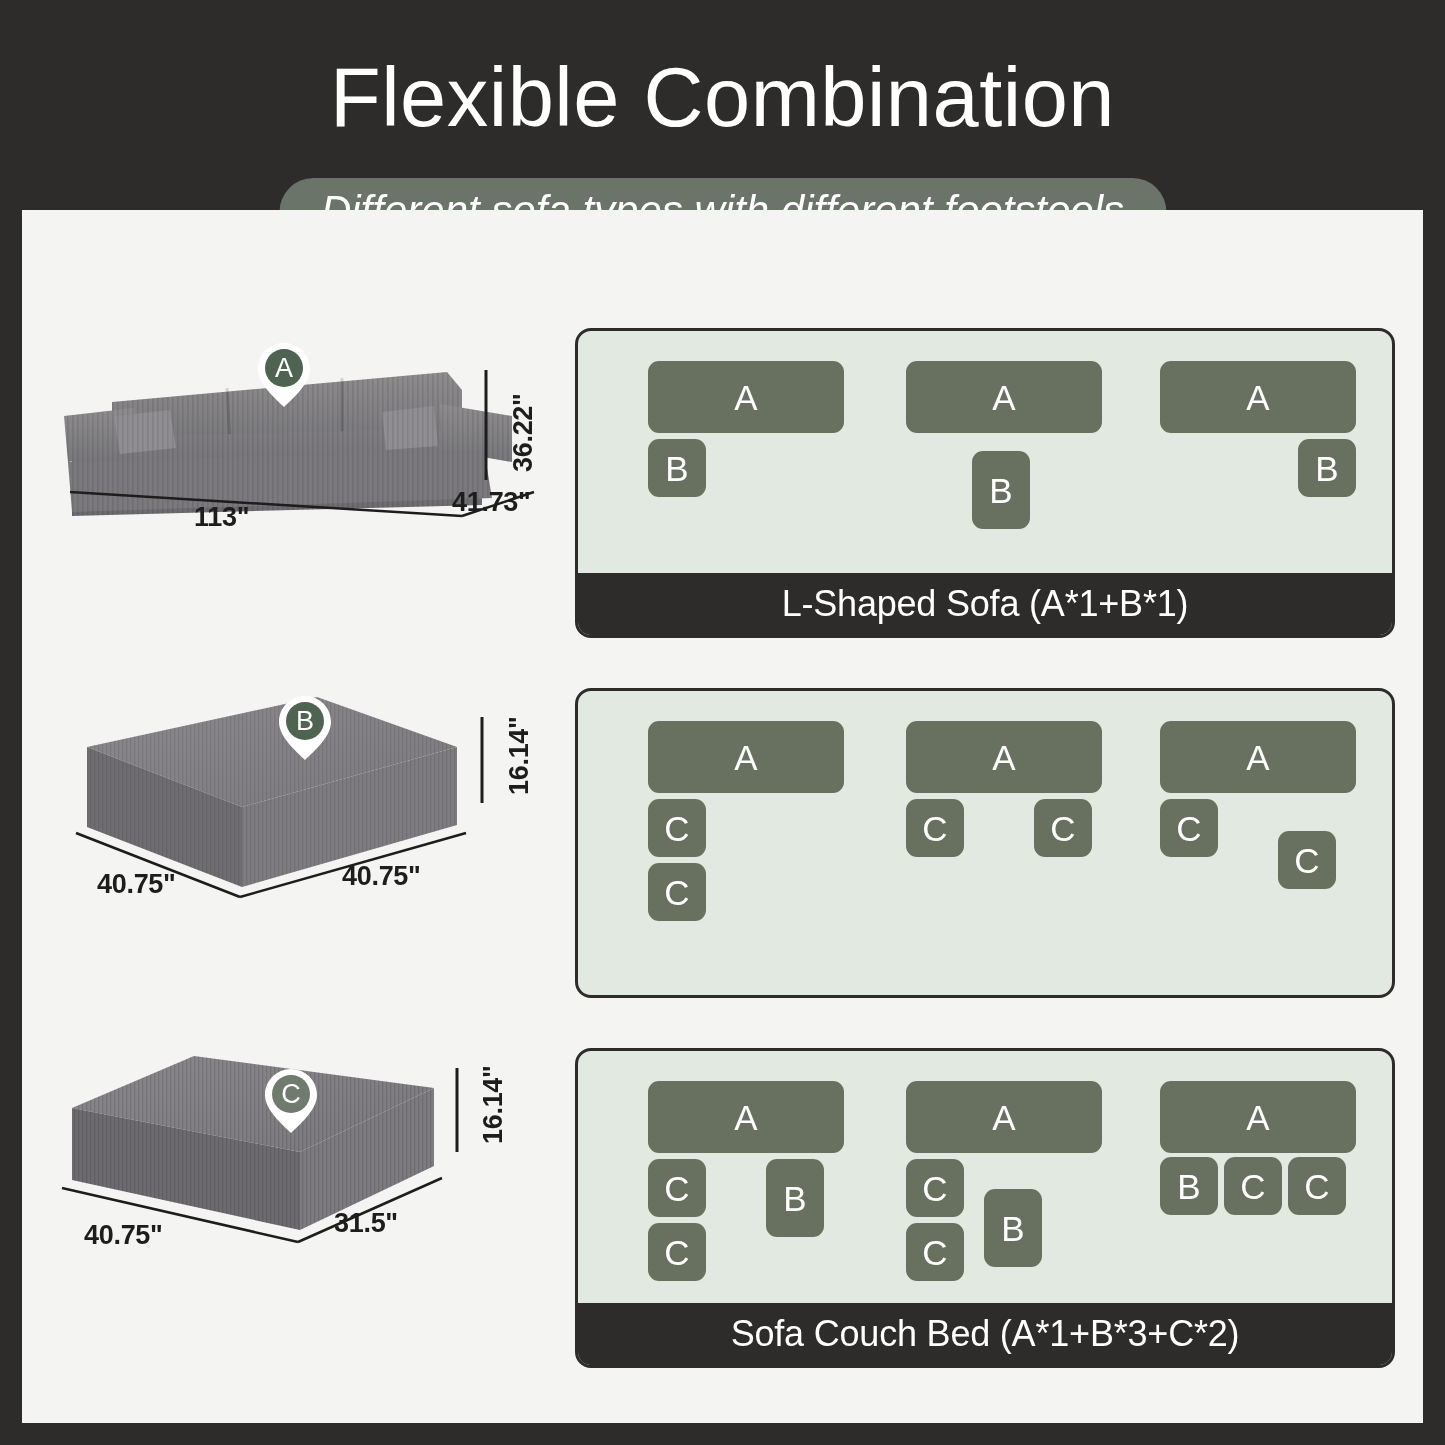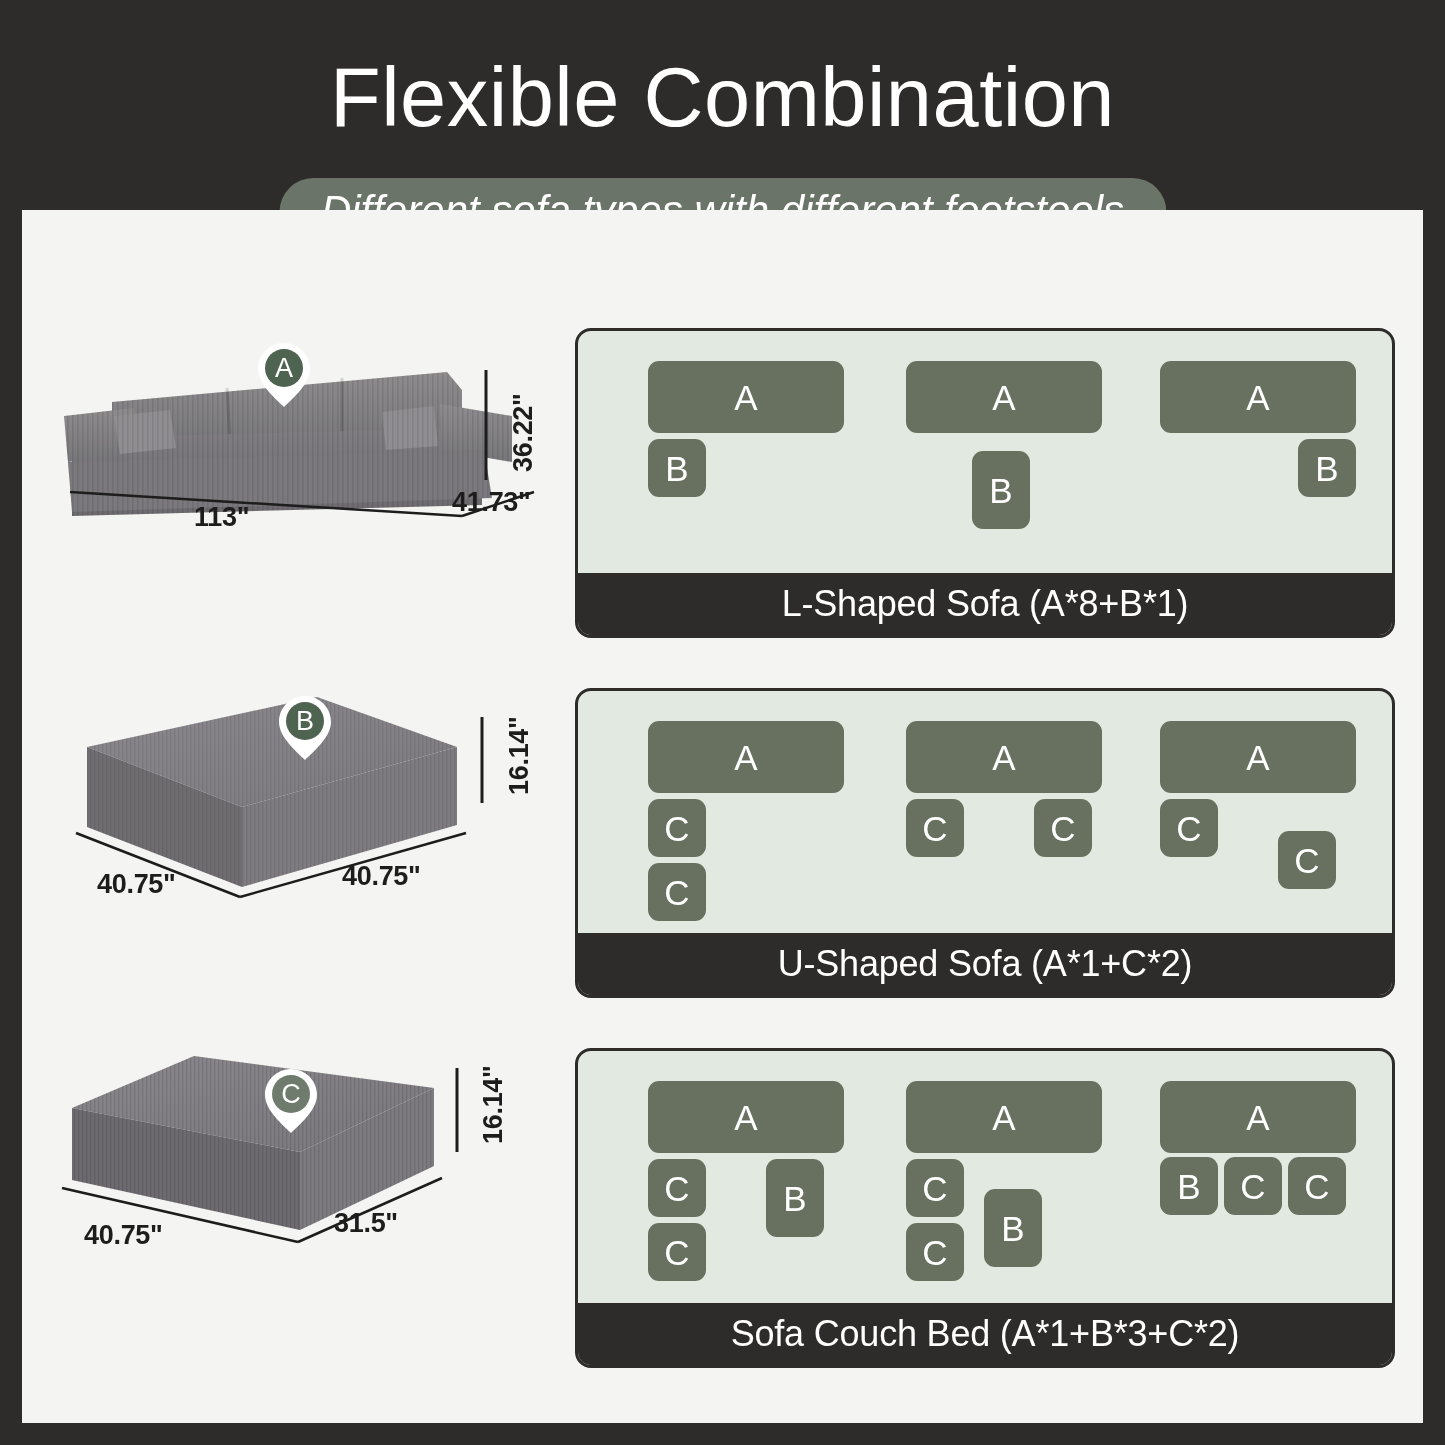--- a/index.html
+++ b/index.html
@@ -275,42 +275,41 @@
           </div>
         <div class="config" style="left:308px; width:230px;">
             <div class="blk blk-a" style="left: 20px; top: 30px;">A</div>
             <div class="blk blk-tall" style="left: 86px; top: 120px;">B</div>
           </div>
         <div class="config" style="left:562px; width:230px;">
             <div class="blk blk-a" style="left: 20px; top: 30px;">A</div>
             <div class="blk blk-s" style="left: 158px; top: 108px;">B</div>
           </div>
       </div>
-      <div class="panel-caption">L-Shaped Sofa (A*8+B*1)</div>
+      <div class="panel-caption">L-Shaped Sofa (A*1+B*1)</div>
     </div>
 
     <div class="panel panel-2">
       <div class="panel-body">
         <div class="config" style="left:50px;  width:230px;">
             <div class="blk blk-a" style="left: 20px; top: 30px;">A</div>
             <div class="blk blk-s" style="left: 20px; top: 108px;">C</div>
             <div class="blk blk-s" style="left: 20px; top: 172px;">C</div>
           </div>
         <div class="config" style="left:308px; width:230px;">
             <div class="blk blk-a" style="left: 20px; top: 30px;">A</div>
             <div class="blk blk-s" style="left: 20px; top: 108px;">C</div>
             <div class="blk blk-s" style="left: 148px; top: 108px;">C</div>
           </div>
         <div class="config" style="left:562px; width:230px;">
             <div class="blk blk-a" style="left: 20px; top: 30px;">A</div>
             <div class="blk blk-s" style="left: 20px; top: 108px;">C</div>
             <div class="blk blk-s" style="left: 138px; top: 140px;">C</div>
           </div>
       </div>
-      <div class="panel-caption">U-Shaped Sofa (A*1+C*2)</div>
     </div>
 
     <div class="panel panel-3">
       <div class="panel-body">
         <div class="config" style="left:50px;  width:230px;">
             <div class="blk blk-a" style="left: 20px; top: 30px;">A</div>
             <div class="blk blk-s" style="left: 20px; top: 108px;">C</div>
             <div class="blk blk-s" style="left: 20px; top: 172px;">C</div>
             <div class="blk blk-tall" style="left: 138px; top: 108px;">B</div>
           </div>

